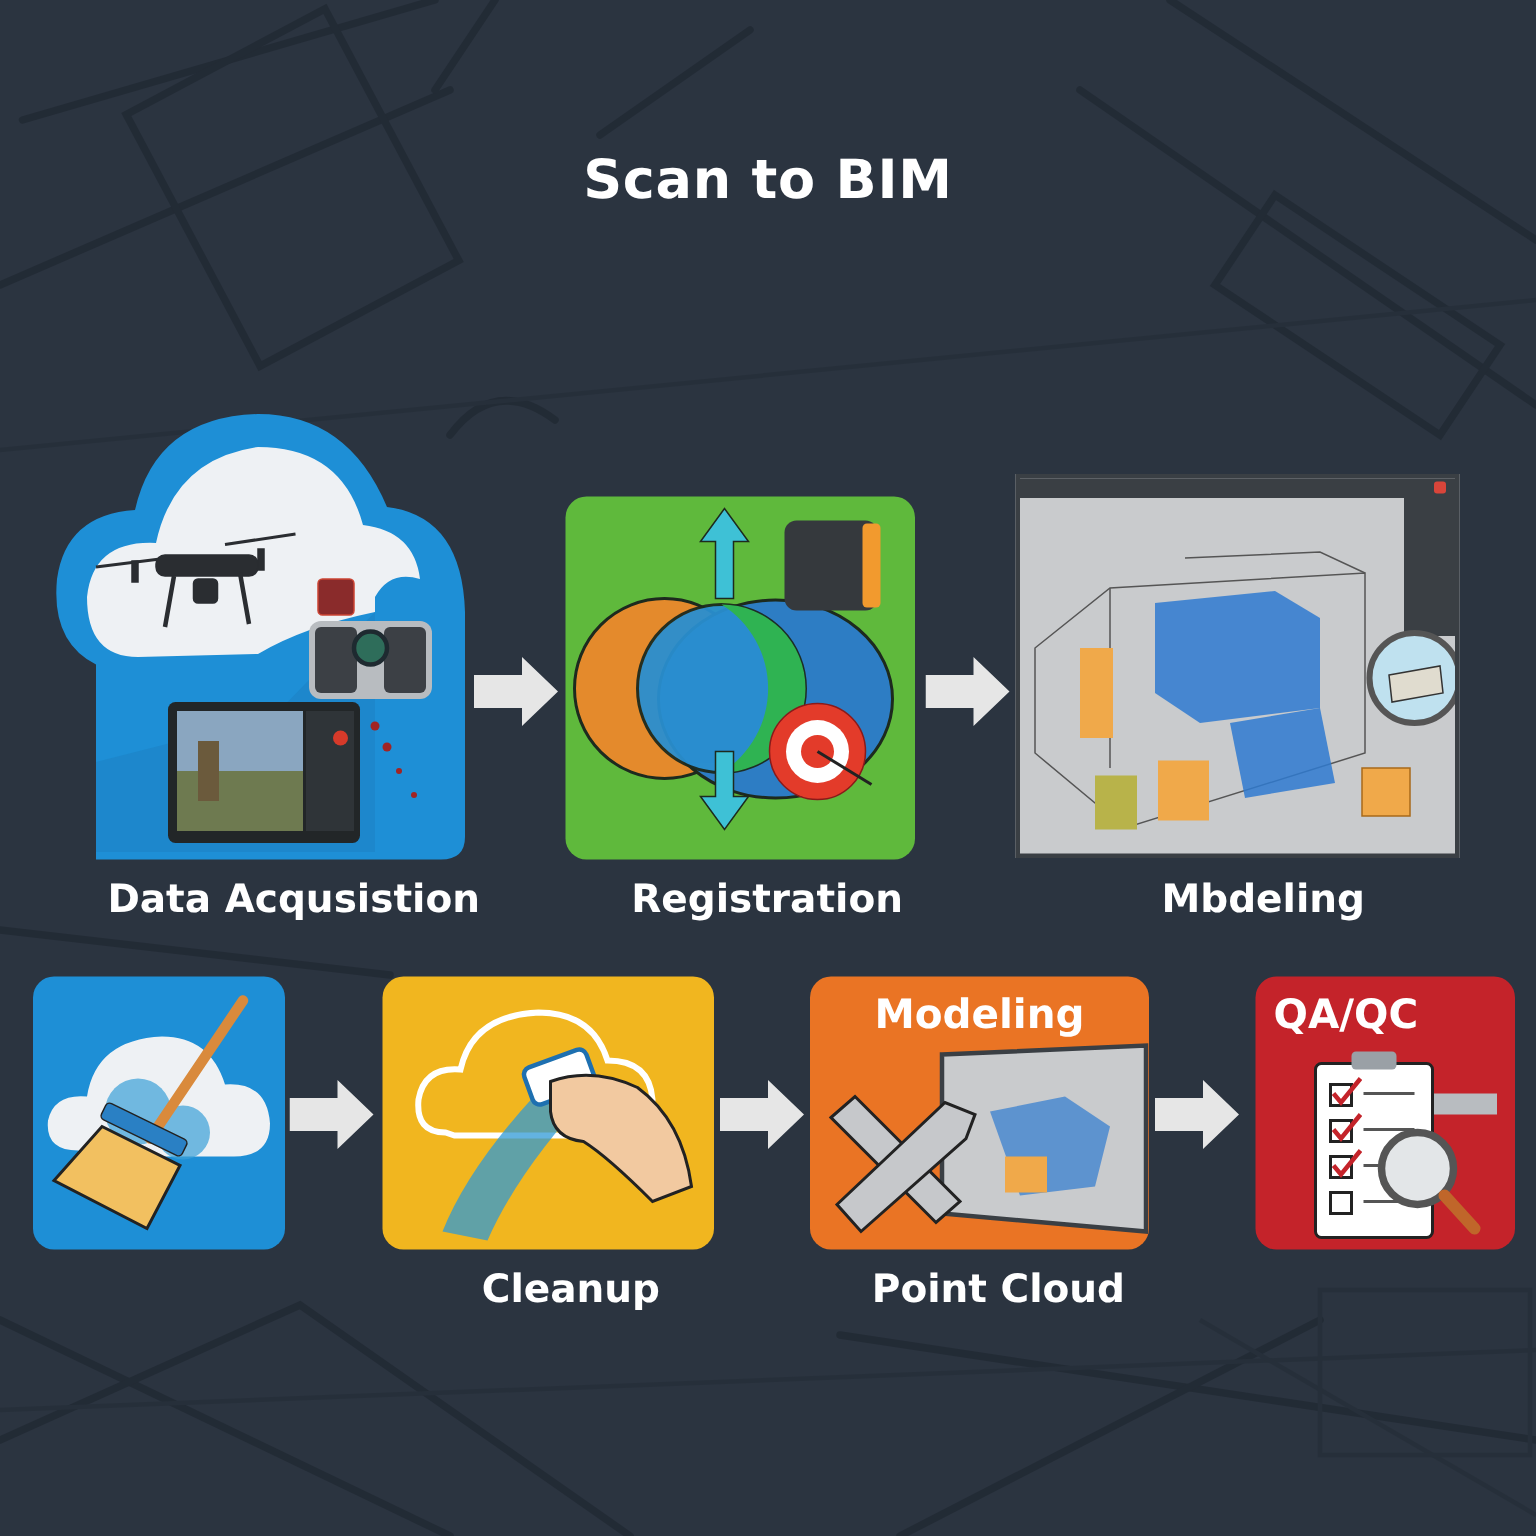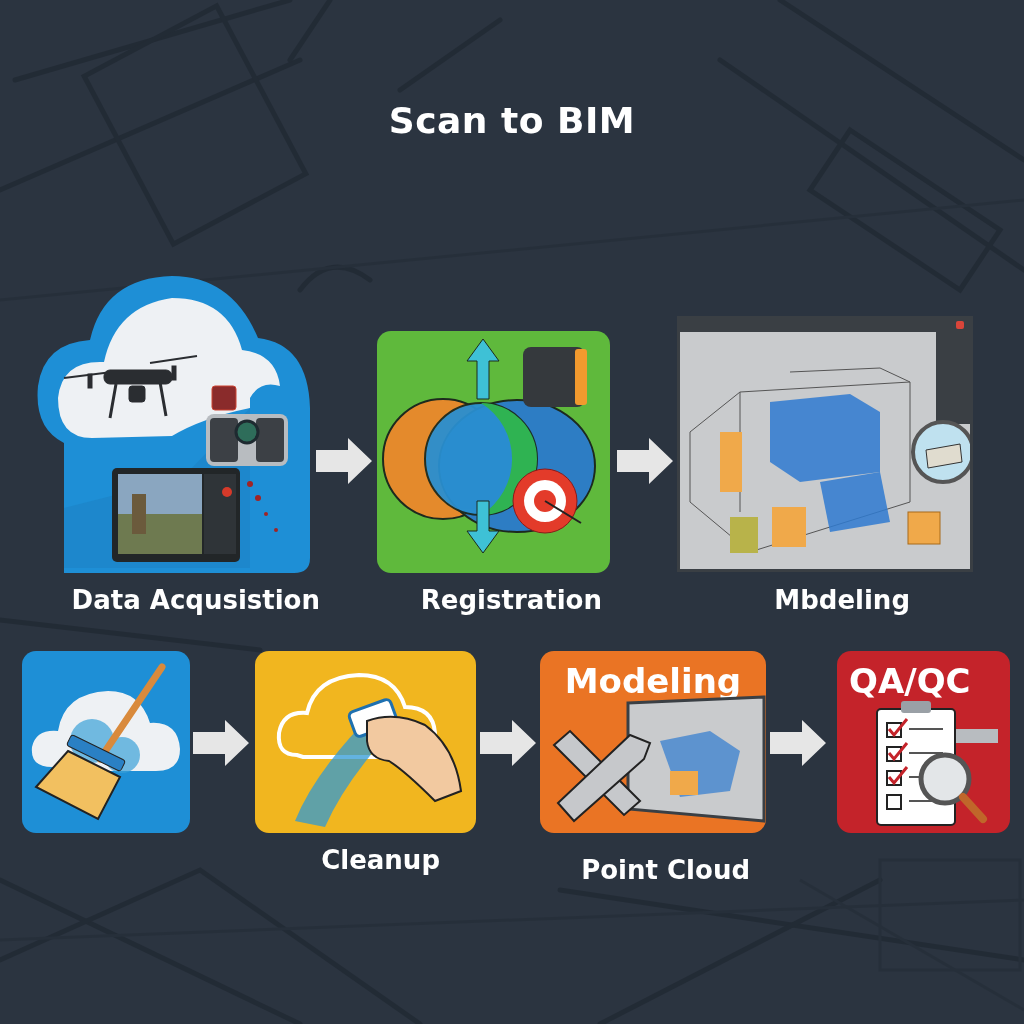--- a/index.html
+++ b/index.html
@@ -18,21 +18,21 @@
   }
   .tile { position: absolute; z-index: 2; }
   .label {
     position: absolute; z-index: 2; font-weight: bold; font-size: 26px;
     text-align: right; white-space: nowrap;
   }
   .arrow { position: absolute; z-index: 2; width: 58px; height: 46px; }
   .rounded { border-radius: 14px; overflow: hidden; }
   .tile-title {
     position: absolute; left: 0; right: 0; text-align: center;
-    font-weight: bold; font-size: 34px; color: #fff;
+    font-weight: bold; font-size: 27px; color: #fff;
   }
 </style>
 </head>
 <body>
 
 <svg class="bg-sketch" width="1024" height="1024" viewBox="0 0 1024 1024">
   <g stroke="#1c242d" stroke-width="5" fill="none" stroke-linecap="round">
     <path d="M0 190 L300 60"></path>
       <path d="M15 80 L290 0"></path>
     <rect x="120" y="30" width="150" height="190" transform="rotate(-28 195 125)"></rect>
@@ -210,13 +210,13 @@
         <line x1="72" y1="102" x2="106" y2="102"></line>
         <line x1="72" y1="126" x2="106" y2="126"></line>
         <line x1="72" y1="150" x2="106" y2="150"></line>
       </g>
     <circle cx="108" cy="128" r="24" fill="#e3e6e8" stroke="#555" stroke-width="5"></circle>
     <line x1="126" y1="146" x2="146" y2="168" stroke="#c0662a" stroke-width="8" stroke-linecap="round"></line>
   </svg>
 </div>
 
 <div class="label" style="left:290px;top:845px;width:150px;">Cleanup</div>
-<div class="label" style="left:560px;top:845px;width:190px;margin-top:10px;">Point Cloud</div>
+<div class="label" style="left:560px;top:845px;width:190px;">Point Cloud</div>
 
 </body></html>

